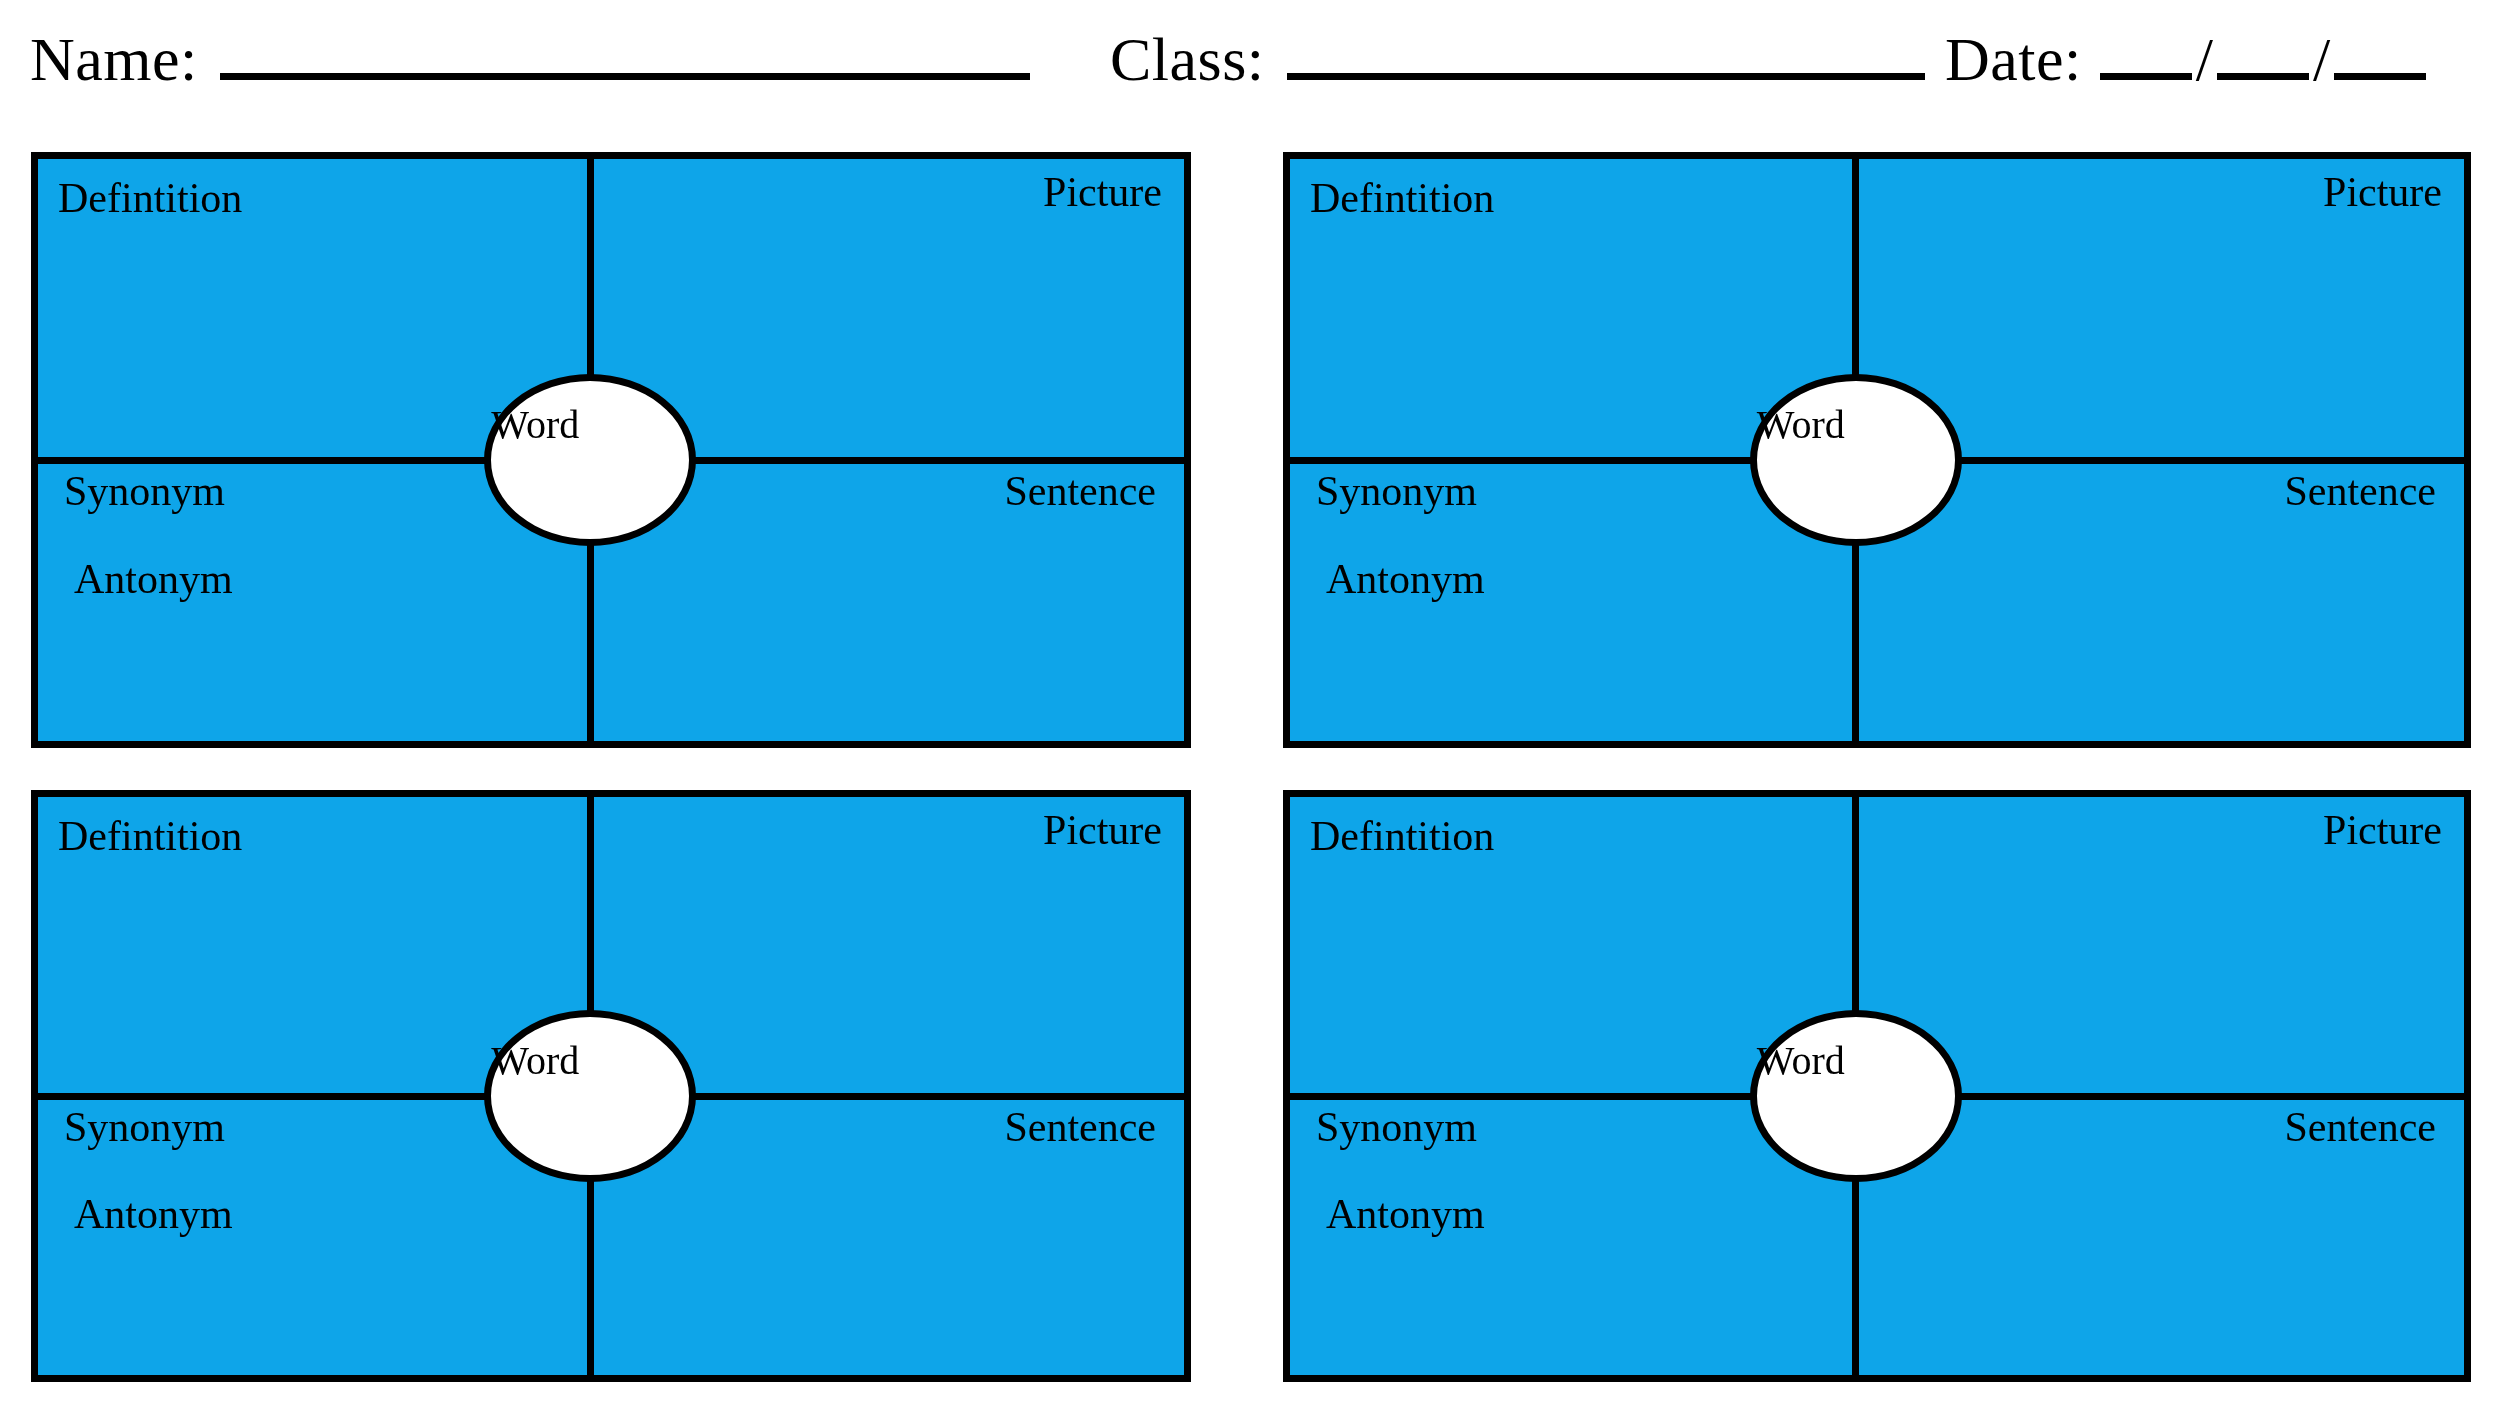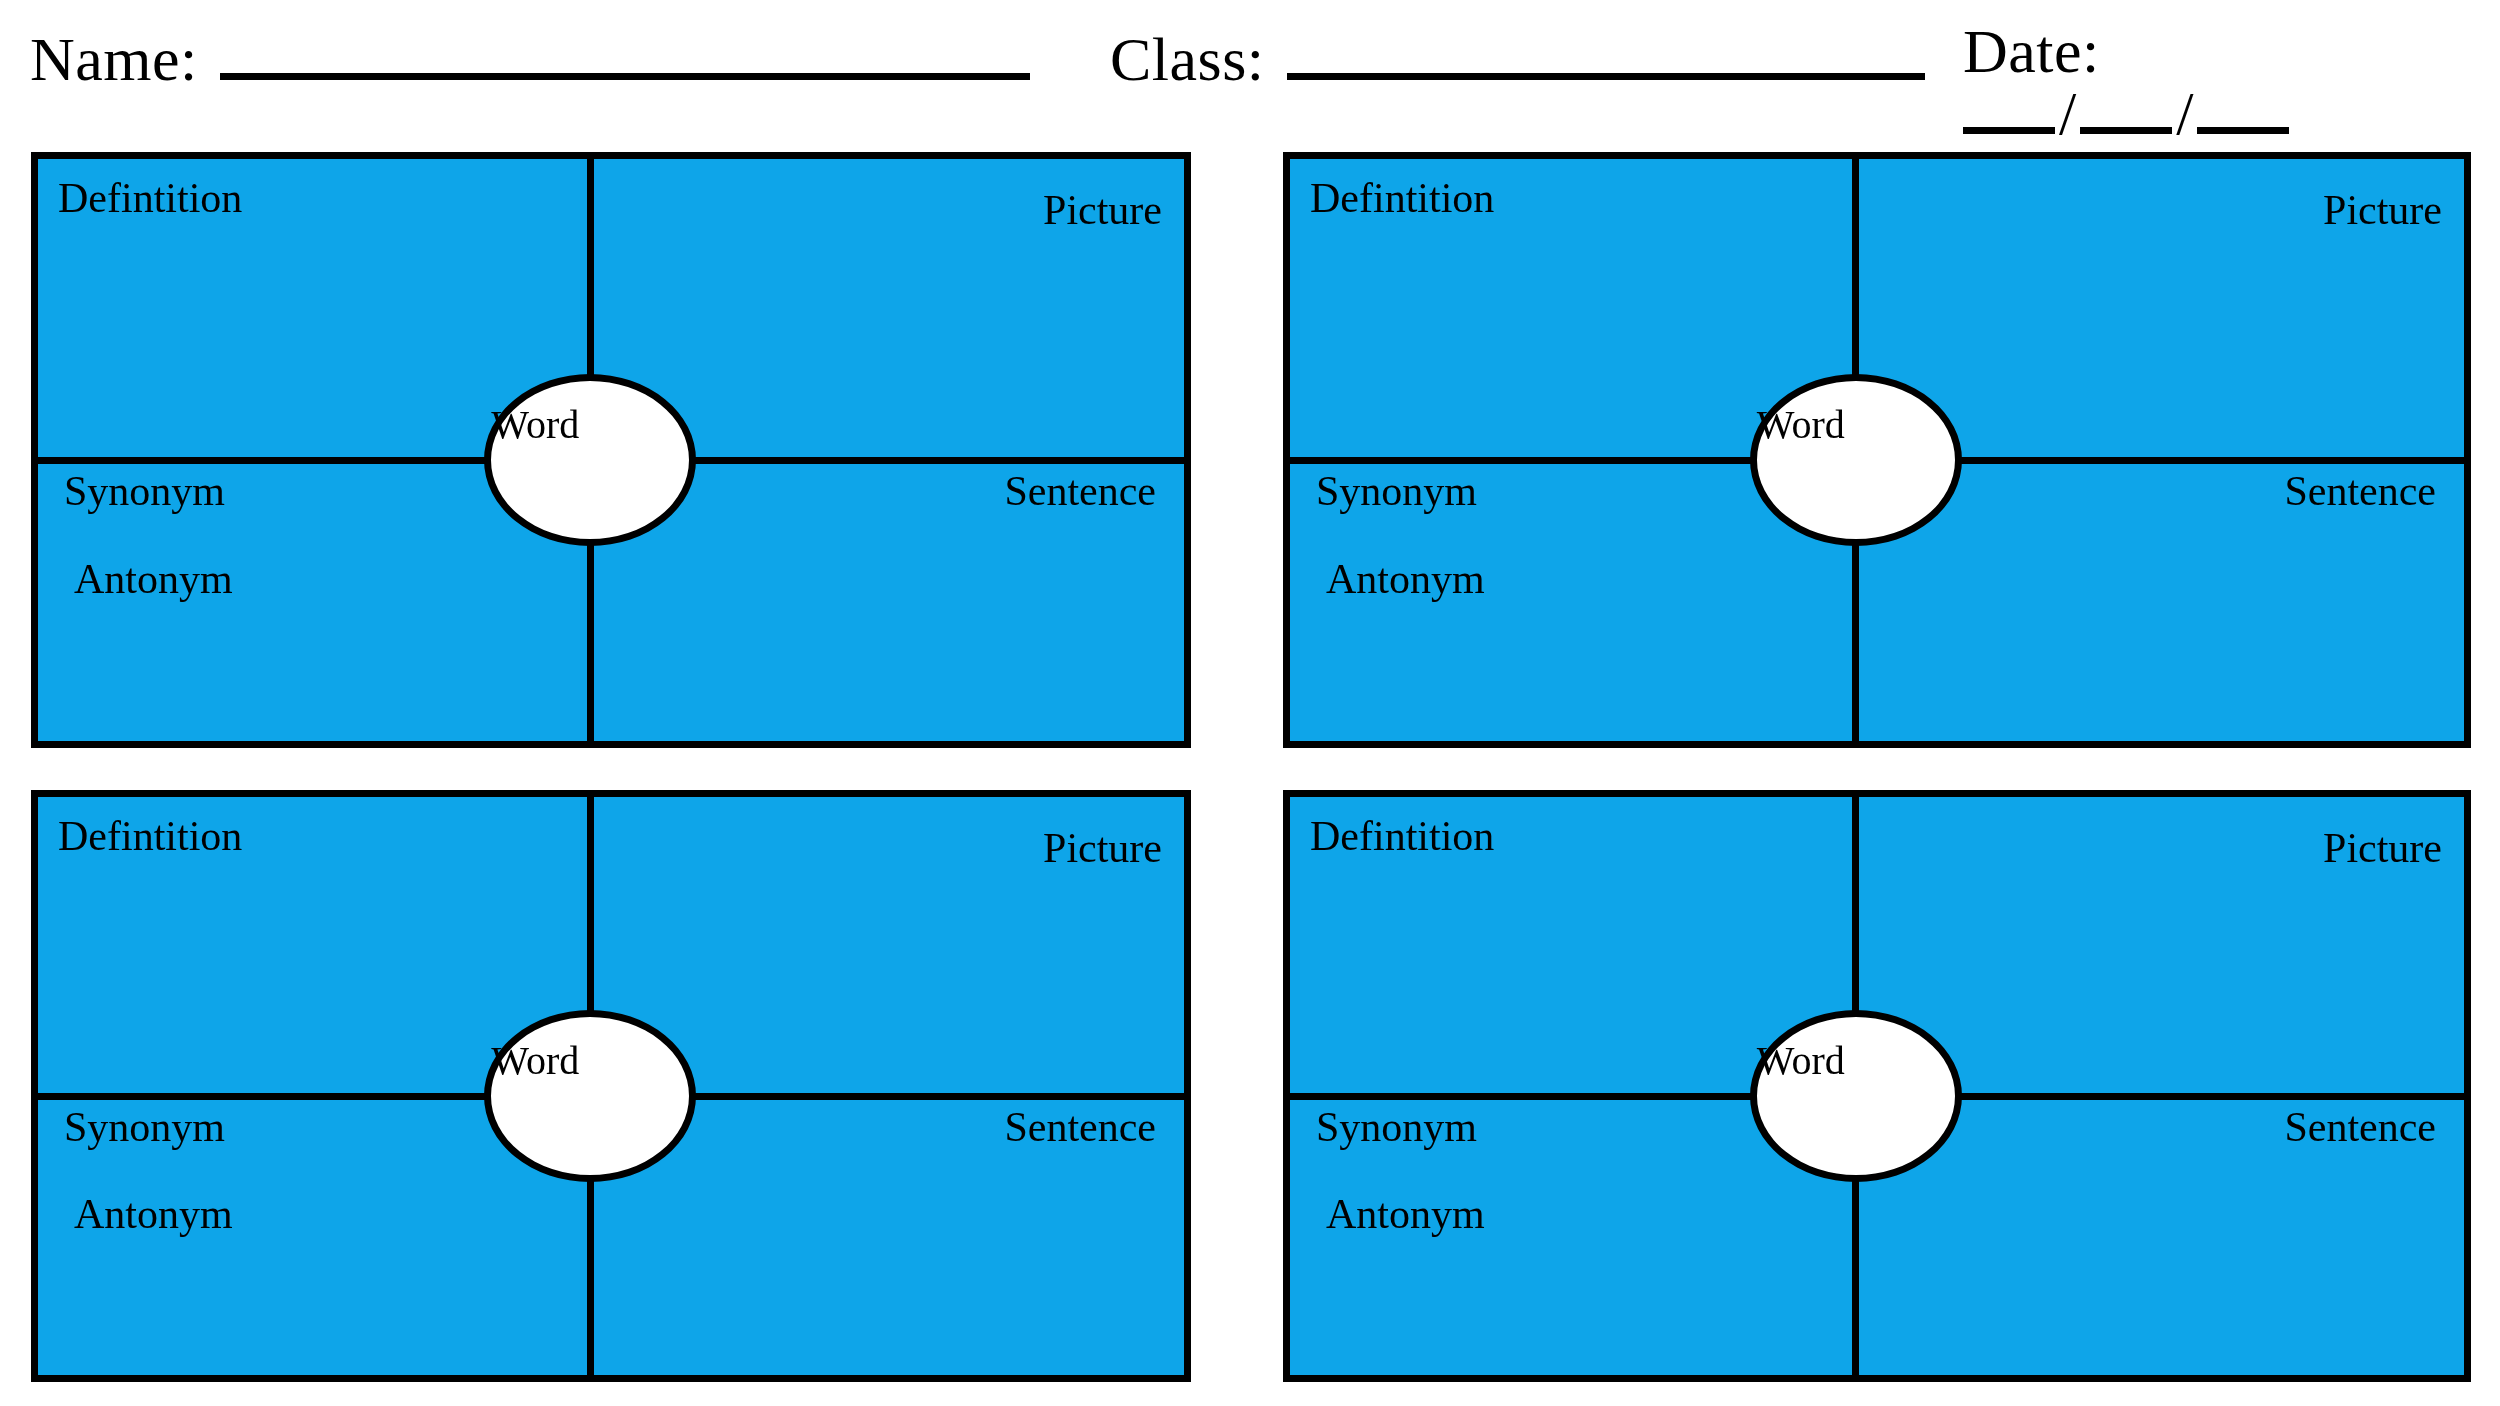--- a/index.html
+++ b/index.html
@@ -36,21 +36,21 @@
     letter-spacing: 0.5px;
   }
   .rule {
     display: inline-block;
     border-bottom: 7px solid #000;
     height: 0;
   }
 
   #field-name  { left: 30px;   top: 28px; }
   #field-class { left: 1110px; top: 28px; }
-  #field-date  { left: 1945px; top: 20px; flex-direction: column; }
+  #field-date  { left: 1945px; top: 28px; }
 
   #name-rule  { width: 810px; margin-left: 22px; }
   #class-rule { width: 638px; margin-left: 22px; }
 
   .date-blanks {
     display: inline-flex;
     align-items: baseline;
     margin-left: 18px;
   }
   .date-blank {
@@ -110,21 +110,21 @@
   }
 
   
   .quad-label {
     position: absolute;
     font-size: 42px;
     line-height: 1;
     white-space: nowrap;
   }
   .q-definition { left: 20px;  top: 18px; }
-  .q-picture    { right: 22px; top: 30px; }
+  .q-picture    { right: 22px; top: 12px; }
   .q-synonym    { left: 26px;  top: 53.4%; }
   .q-antonym    { left: 36px;  top: 68.5%; }
   .q-sentence   { right: 28px; top: 53.4%; }
 
   
   .word-ellipse {
     position: absolute;
     left: 48.2%;
     top: 51.8%;
     width: 212px;

